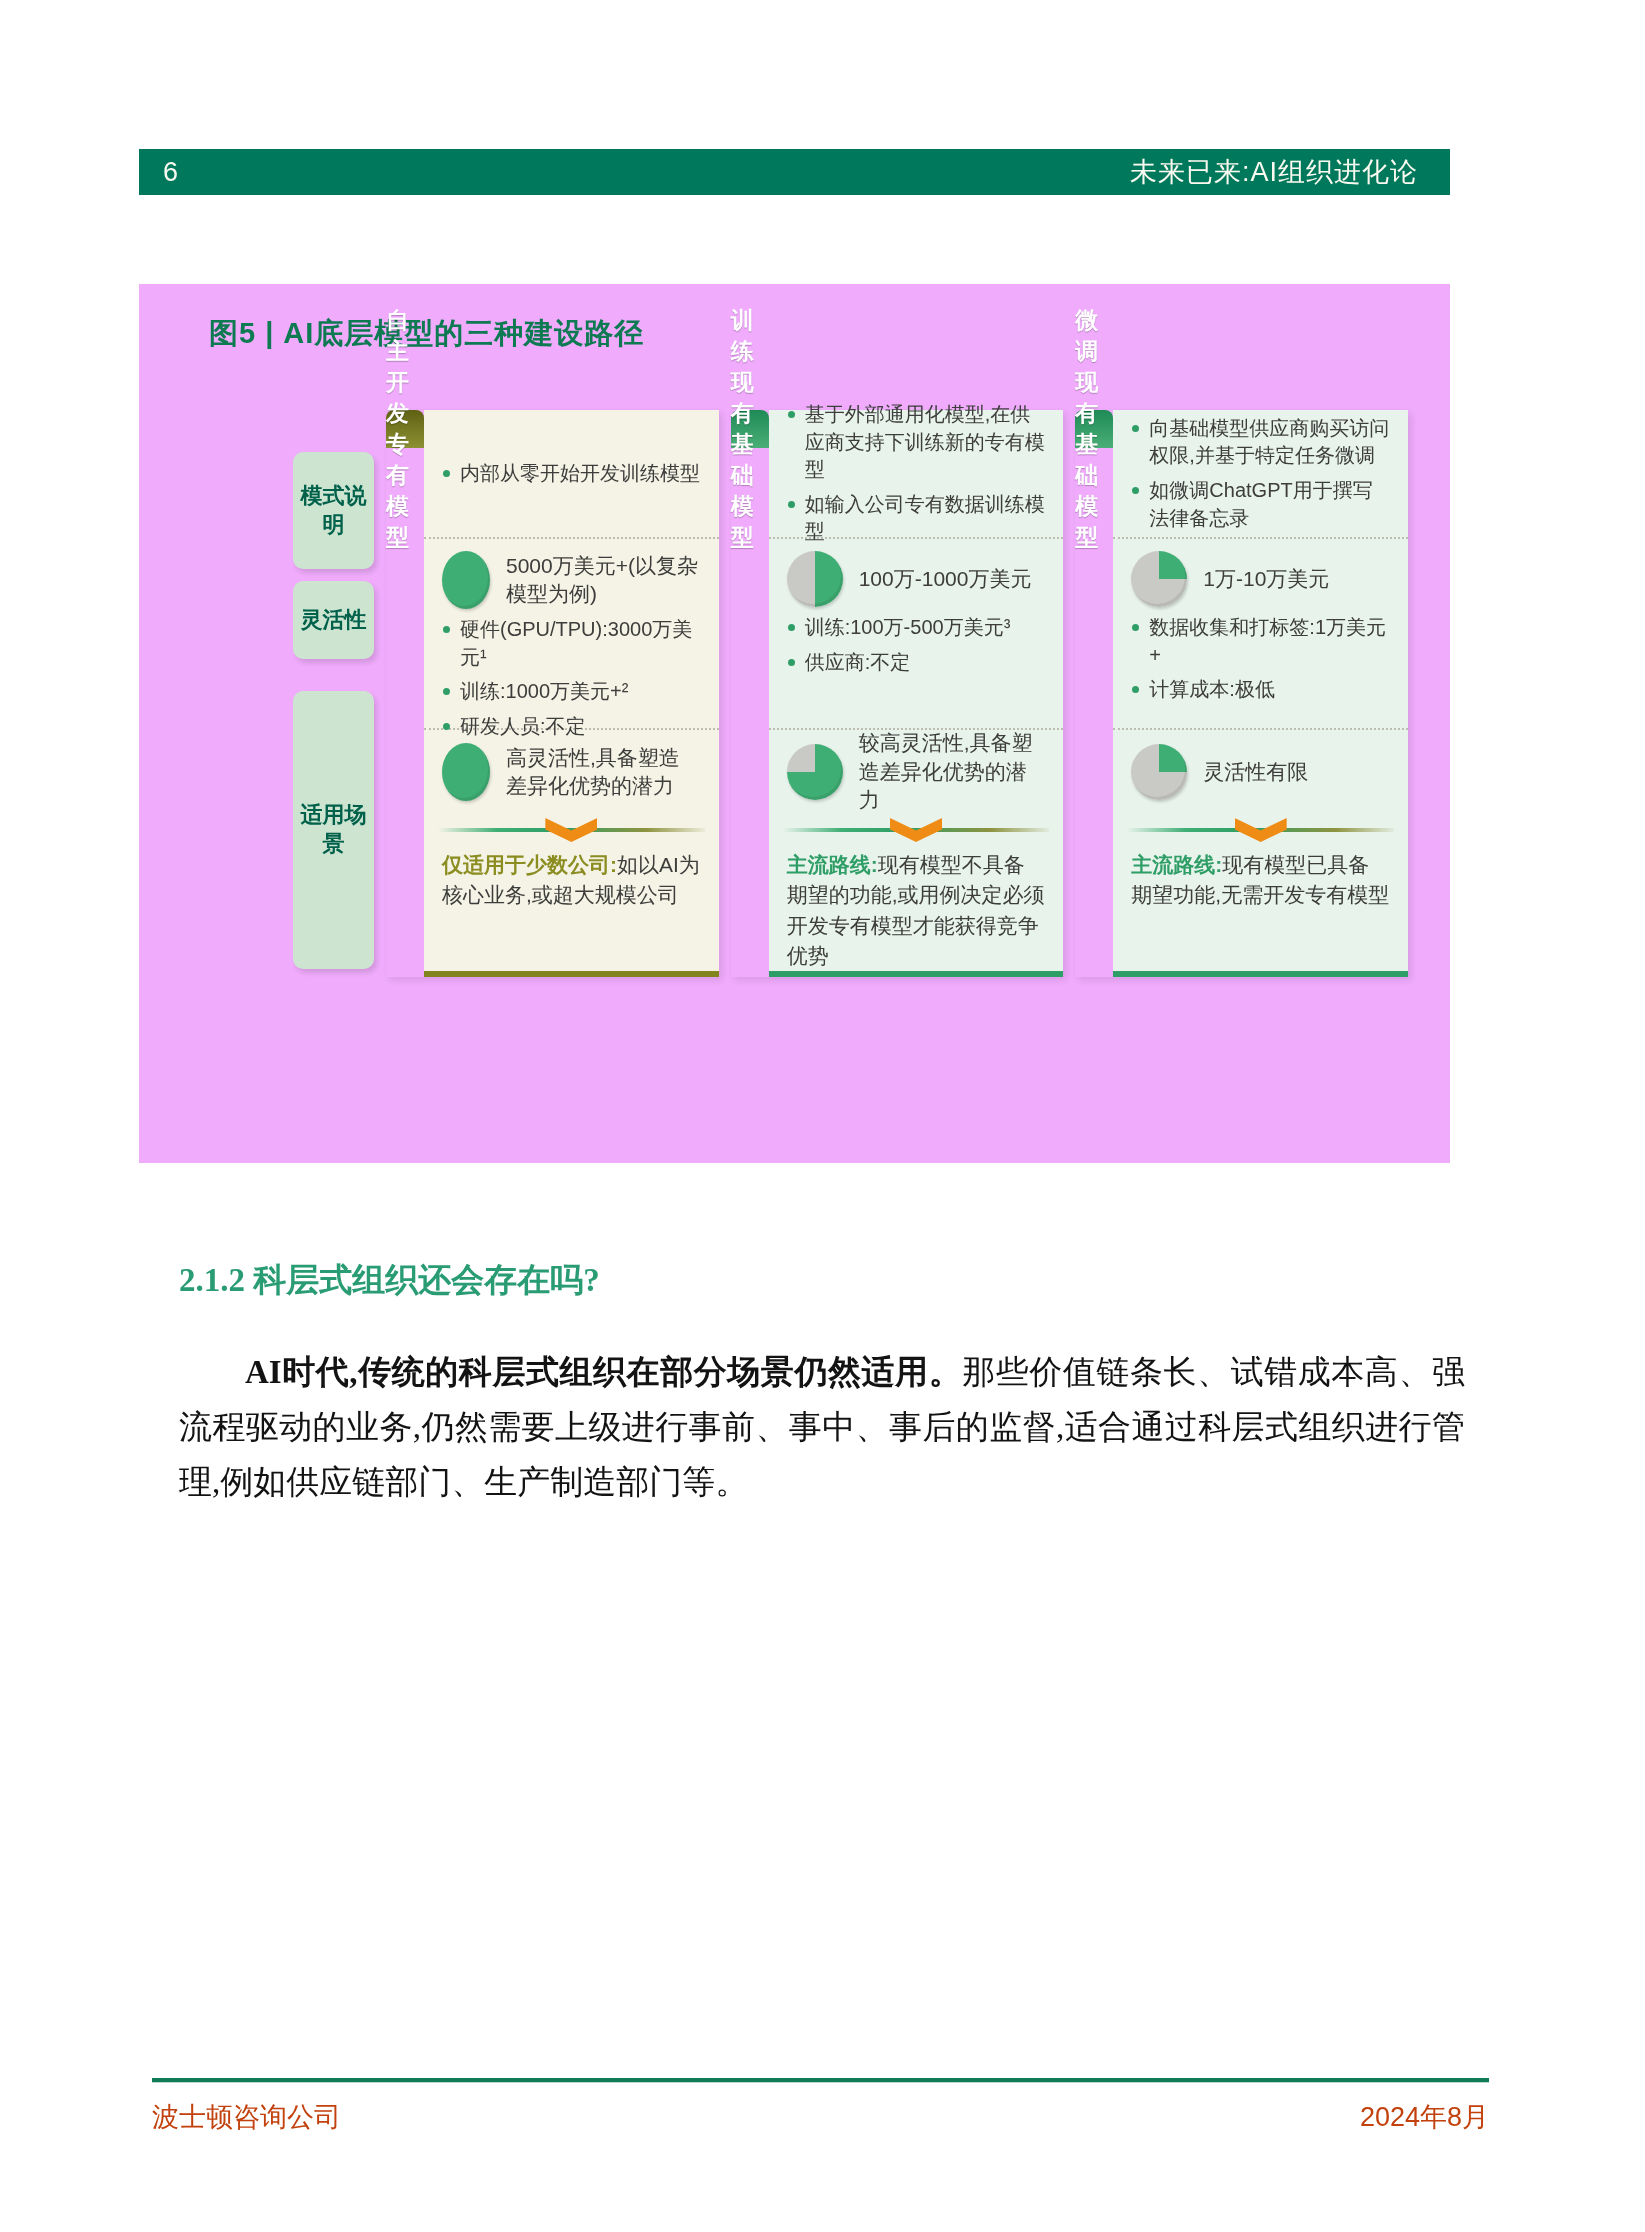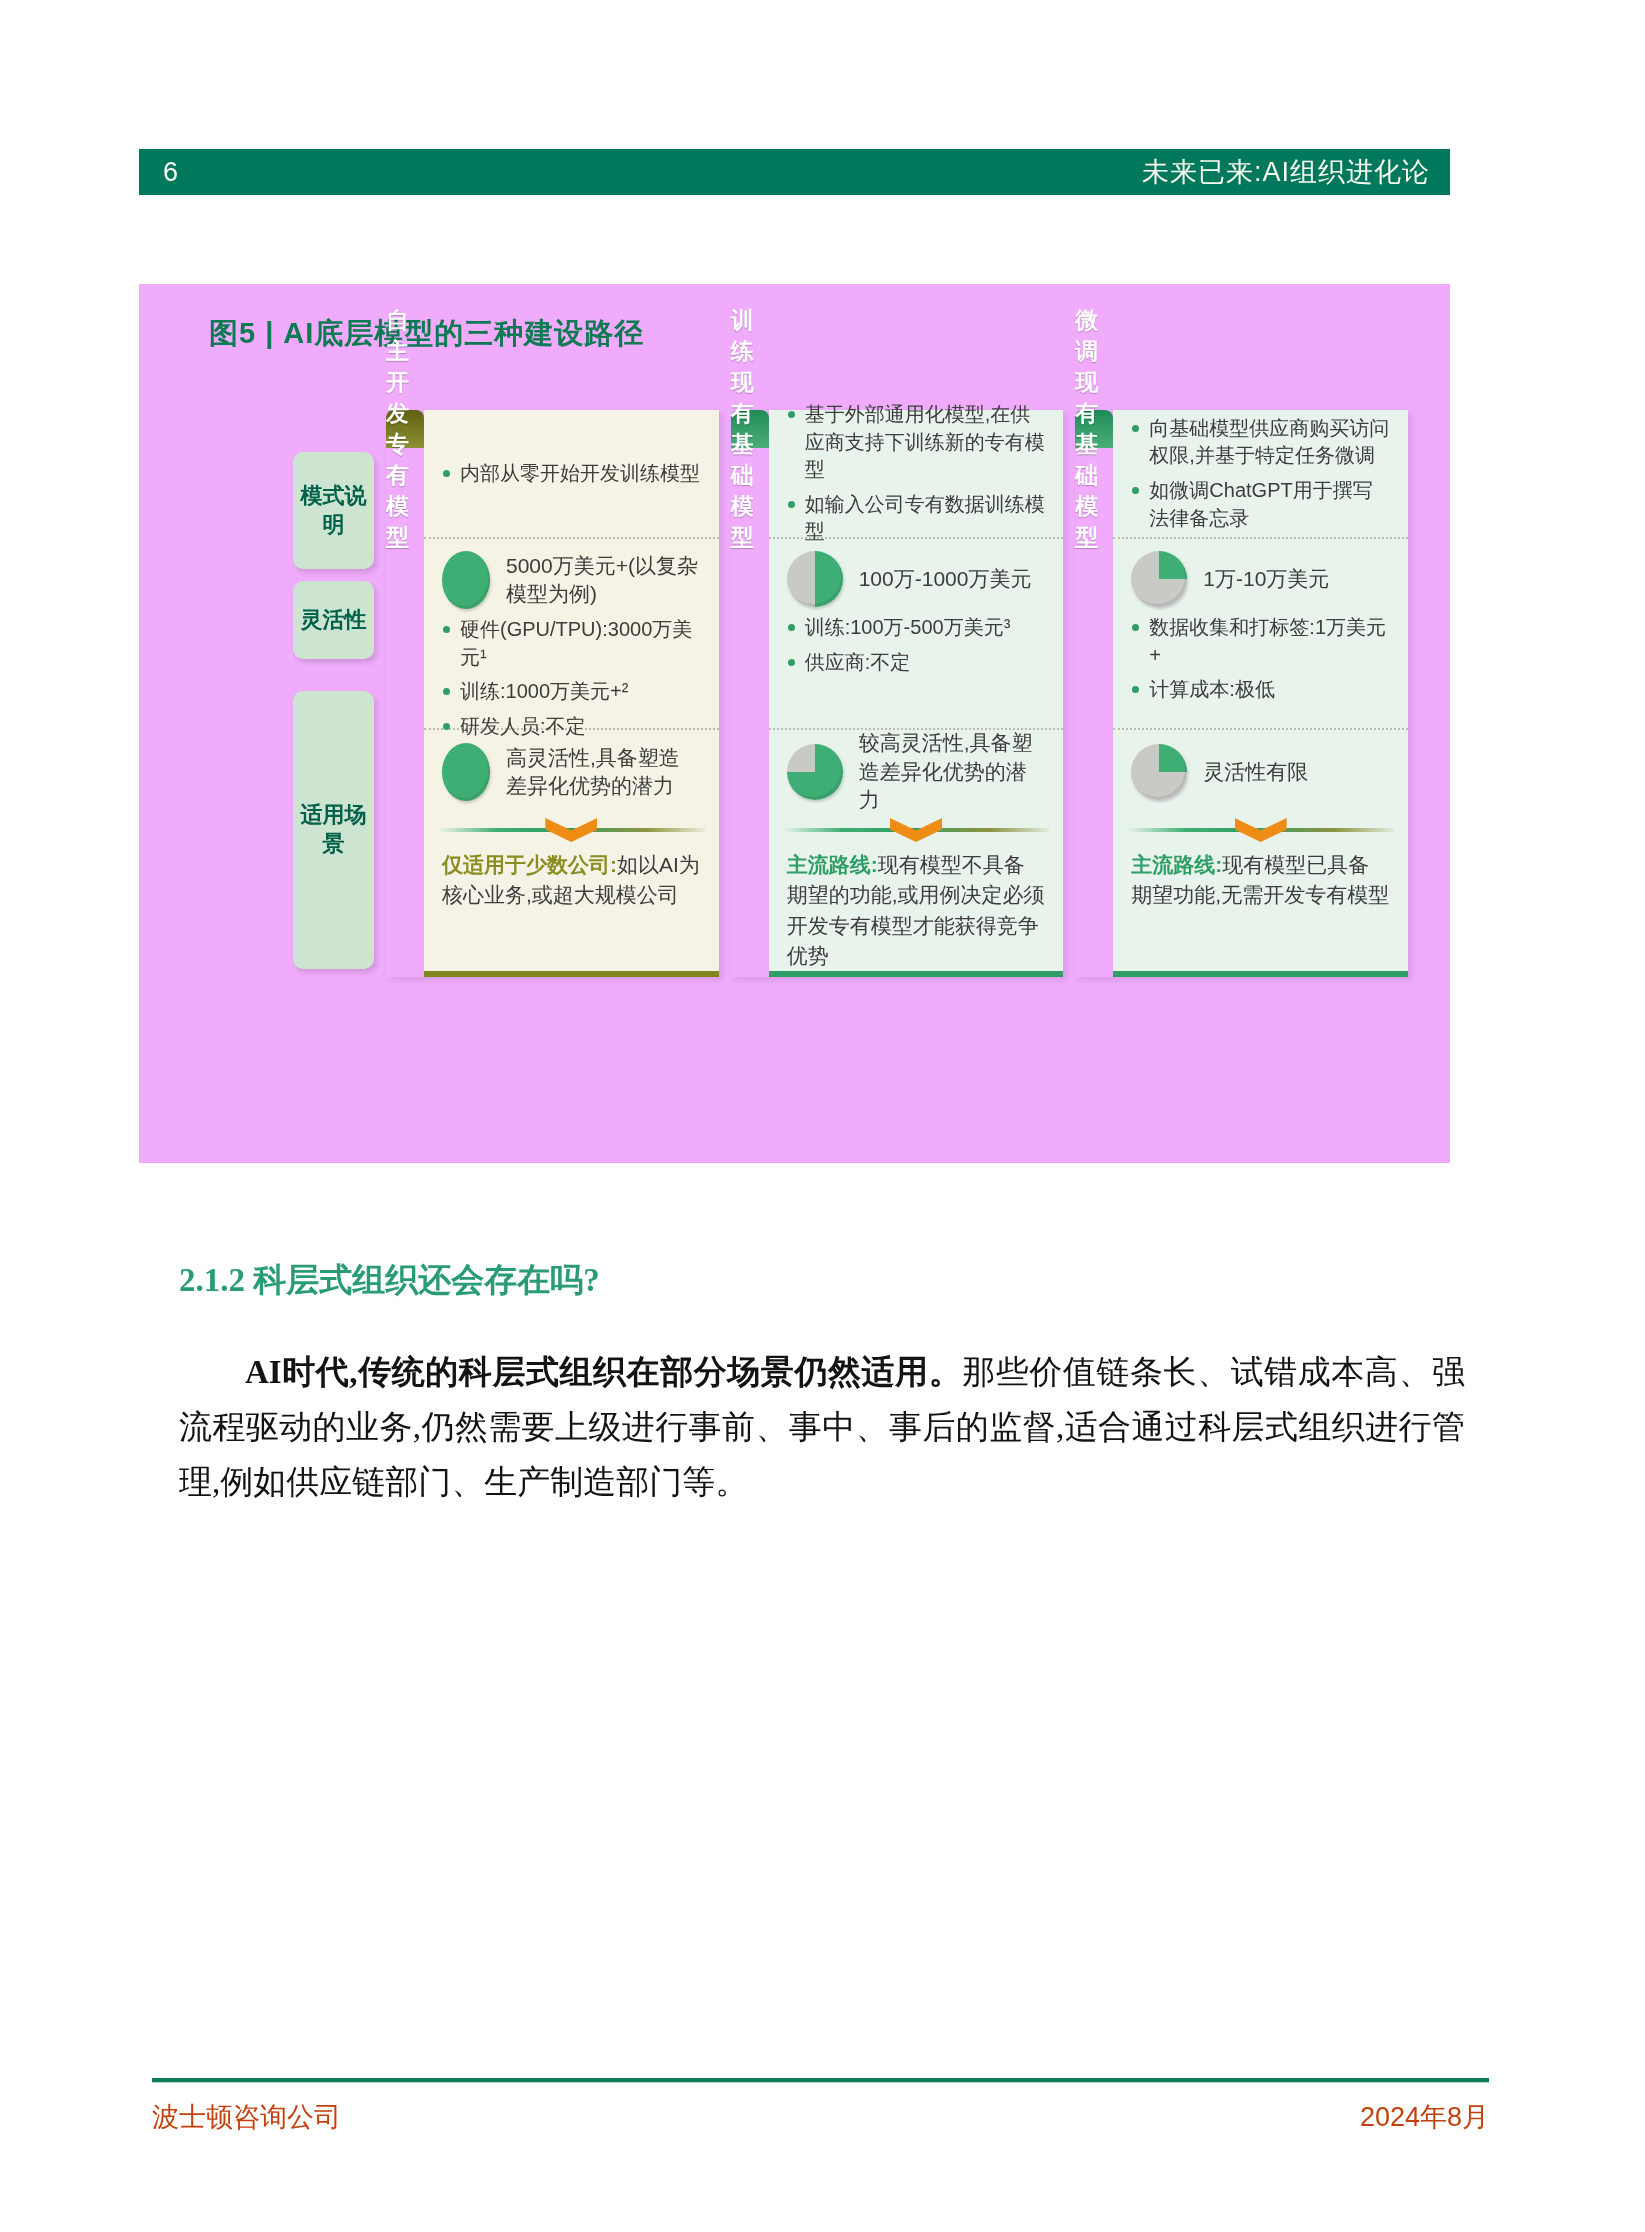--- a/index.html
+++ b/index.html
@@ -9,21 +9,21 @@
     font-family:"Liberation Sans","DejaVu Sans",sans-serif;
     -webkit-font-smoothing:antialiased;overflow:hidden;
   }
   
   .page-header{
     position:absolute;top:149px;left:139px;width:1311px;height:46px;
     background:#00785C;color:#fbfaf0;display:flex;align-items:center;
     justify-content:space-between;font-size:27px;font-weight:500;
   }
   .page-header .pg-num{padding-left:24px;}
-  .page-header .pg-title{padding-right:20px;letter-spacing:1px;text-align:right;}
+  .page-header .pg-title{padding-right:32px;letter-spacing:1px;text-align:right;}
 
   
   .figure{
     position:absolute;top:284px;left:139px;width:1311px;height:879px;
     background:#f0abfc;box-sizing:border-box;padding-top:30px;
   }
   .figure-title{
     margin-left:70px;font-size:29px;font-weight:bold;color:#0e7a52;letter-spacing:1px;
   }
   .fig-table{

